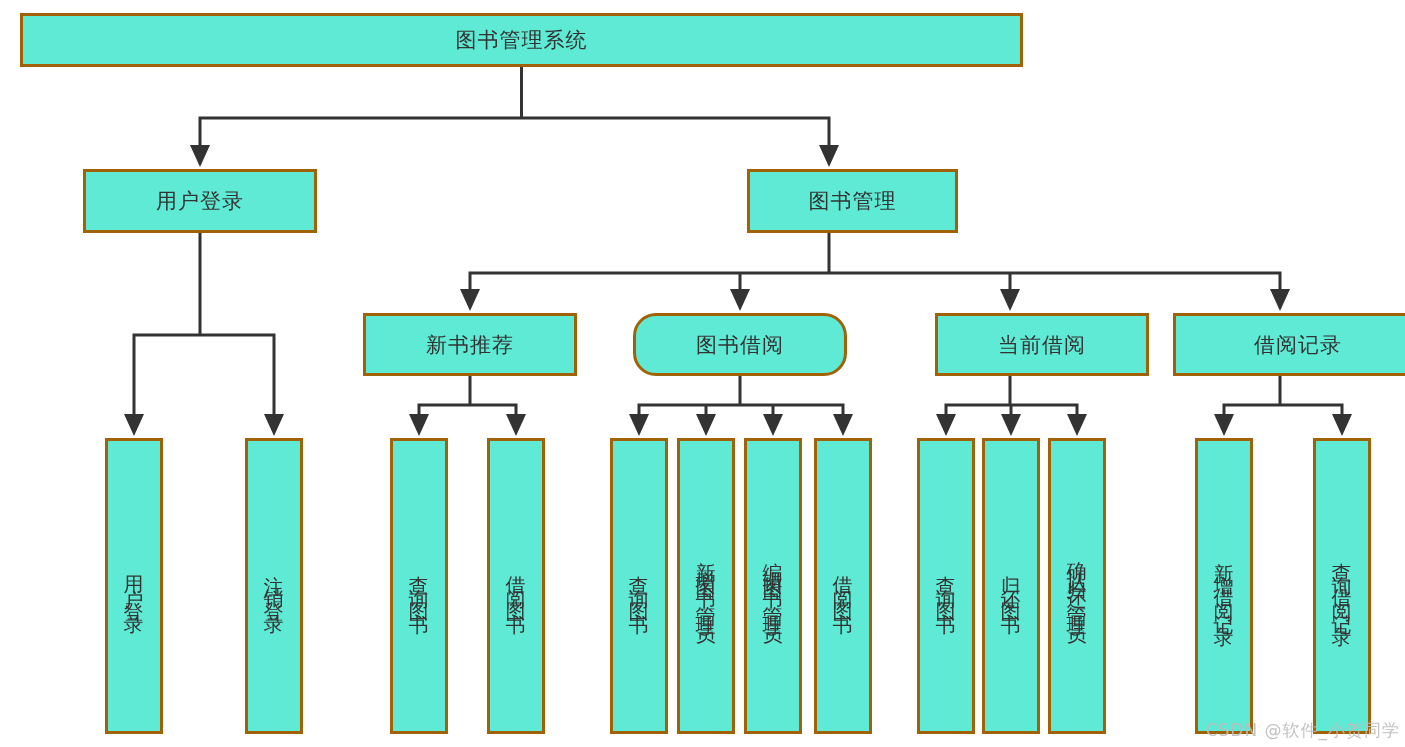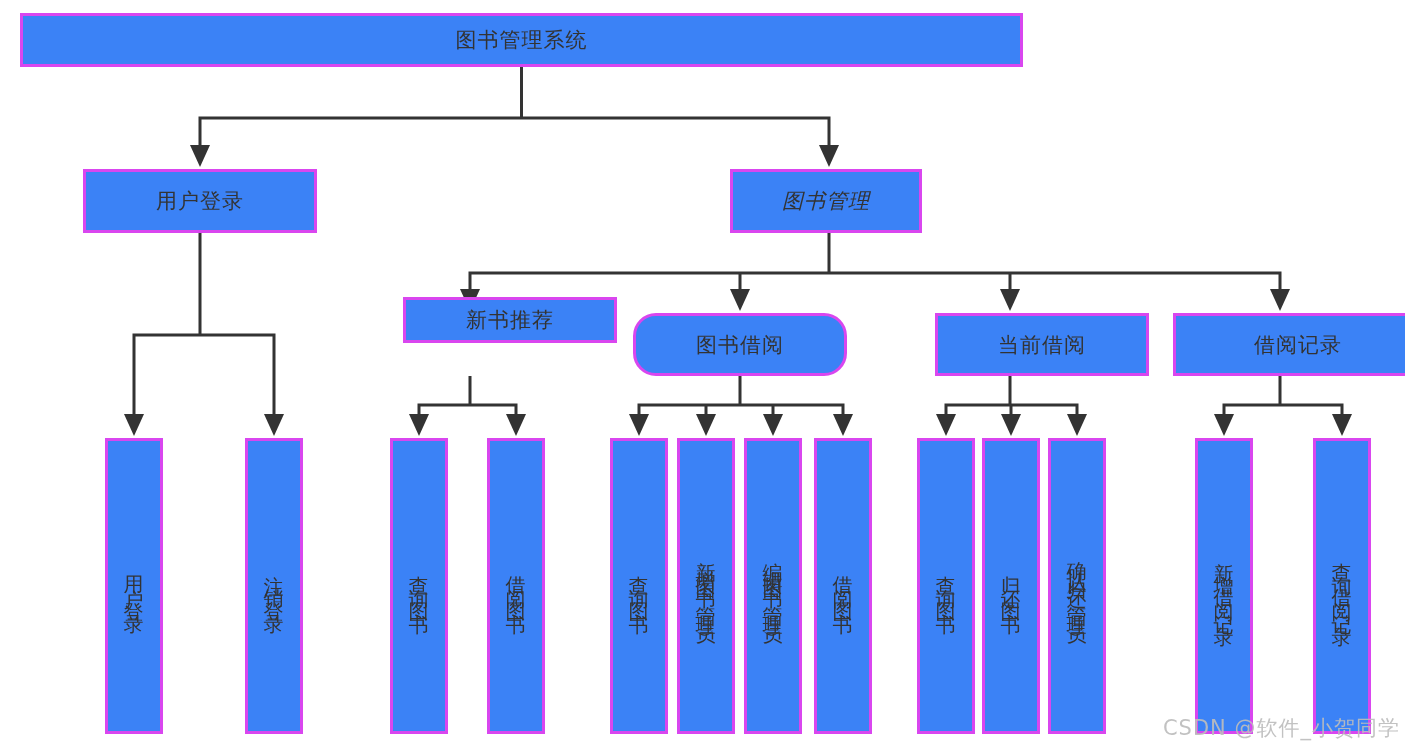--- a/index.html
+++ b/index.html
@@ -12,33 +12,33 @@
     overflow: hidden;
   }
   .connector-layer {
     position: absolute;
     left: 0; top: 0;
     z-index: 1;
   }
   .node {
     position: absolute;
     box-sizing: border-box;
-    border: 3px solid #d946ef;
-    background: #3b82f6;
+    border: 3px solid #a16207;
+    background: #5eead4;
     display: flex;
     align-items: center;
     justify-content: center;
     color: #333333;
     z-index: 2;
   }
   .hnode { font-size: 21px; letter-spacing: 1px; }
   .node-root   { left: 20px;   top: 13px;  width: 1003px; height: 54px; }
   .node-l2-a   { left: 83px;   top: 169px; width: 234px;  height: 64px; }
-  .node-l2-b   { left: 730px;  top: 169px; width: 192px;  height: 64px; font-style: italic; }
-  .node-l3-a   { left: 363px;  top: 297px; width: 214px;  height: 46px; margin-left: 40px; }
+  .node-l2-b   { left: 747px;  top: 169px; width: 211px;  height: 64px; }
+  .node-l3-a   { left: 363px;  top: 313px; width: 214px;  height: 63px; }
   .node-l3-b   { left: 633px;  top: 313px; width: 214px;  height: 63px; border-radius: 23px; }
   .node-l3-c   { left: 903px;  top: 313px; width: 214px;  height: 63px; margin-left: 32px; }
   .node-l3-d   { left: 1173px; top: 313px; width: 250px;  height: 63px; }
   .vnode { top: 438px; width: 58px; height: 296px; }
   .vnode span {
     writing-mode: vertical-rl;
     text-orientation: mixed;
     font-size: 20px;
     letter-spacing: 13px;
     color: #333333;
@@ -55,21 +55,21 @@
   .leaf-7  { left: 814px; }
   .leaf-8  { left: 917px; }
   .leaf-9  { left: 982px; }
   .leaf-10 { left: 1048px; }
   .leaf-11 { left: 1195px; }
   .leaf-12 { left: 1313px; }
   .watermark {
     position: absolute;
     right: 5px;
     bottom: 5px;
-    font-size: 21px;
+    font-size: 17px;
     color: #bdbdbd;
     opacity: 0.92;
     letter-spacing: 1px;
     z-index: 10;
     white-space: nowrap;
   }
 </style>
 </head>
 <body>
 

